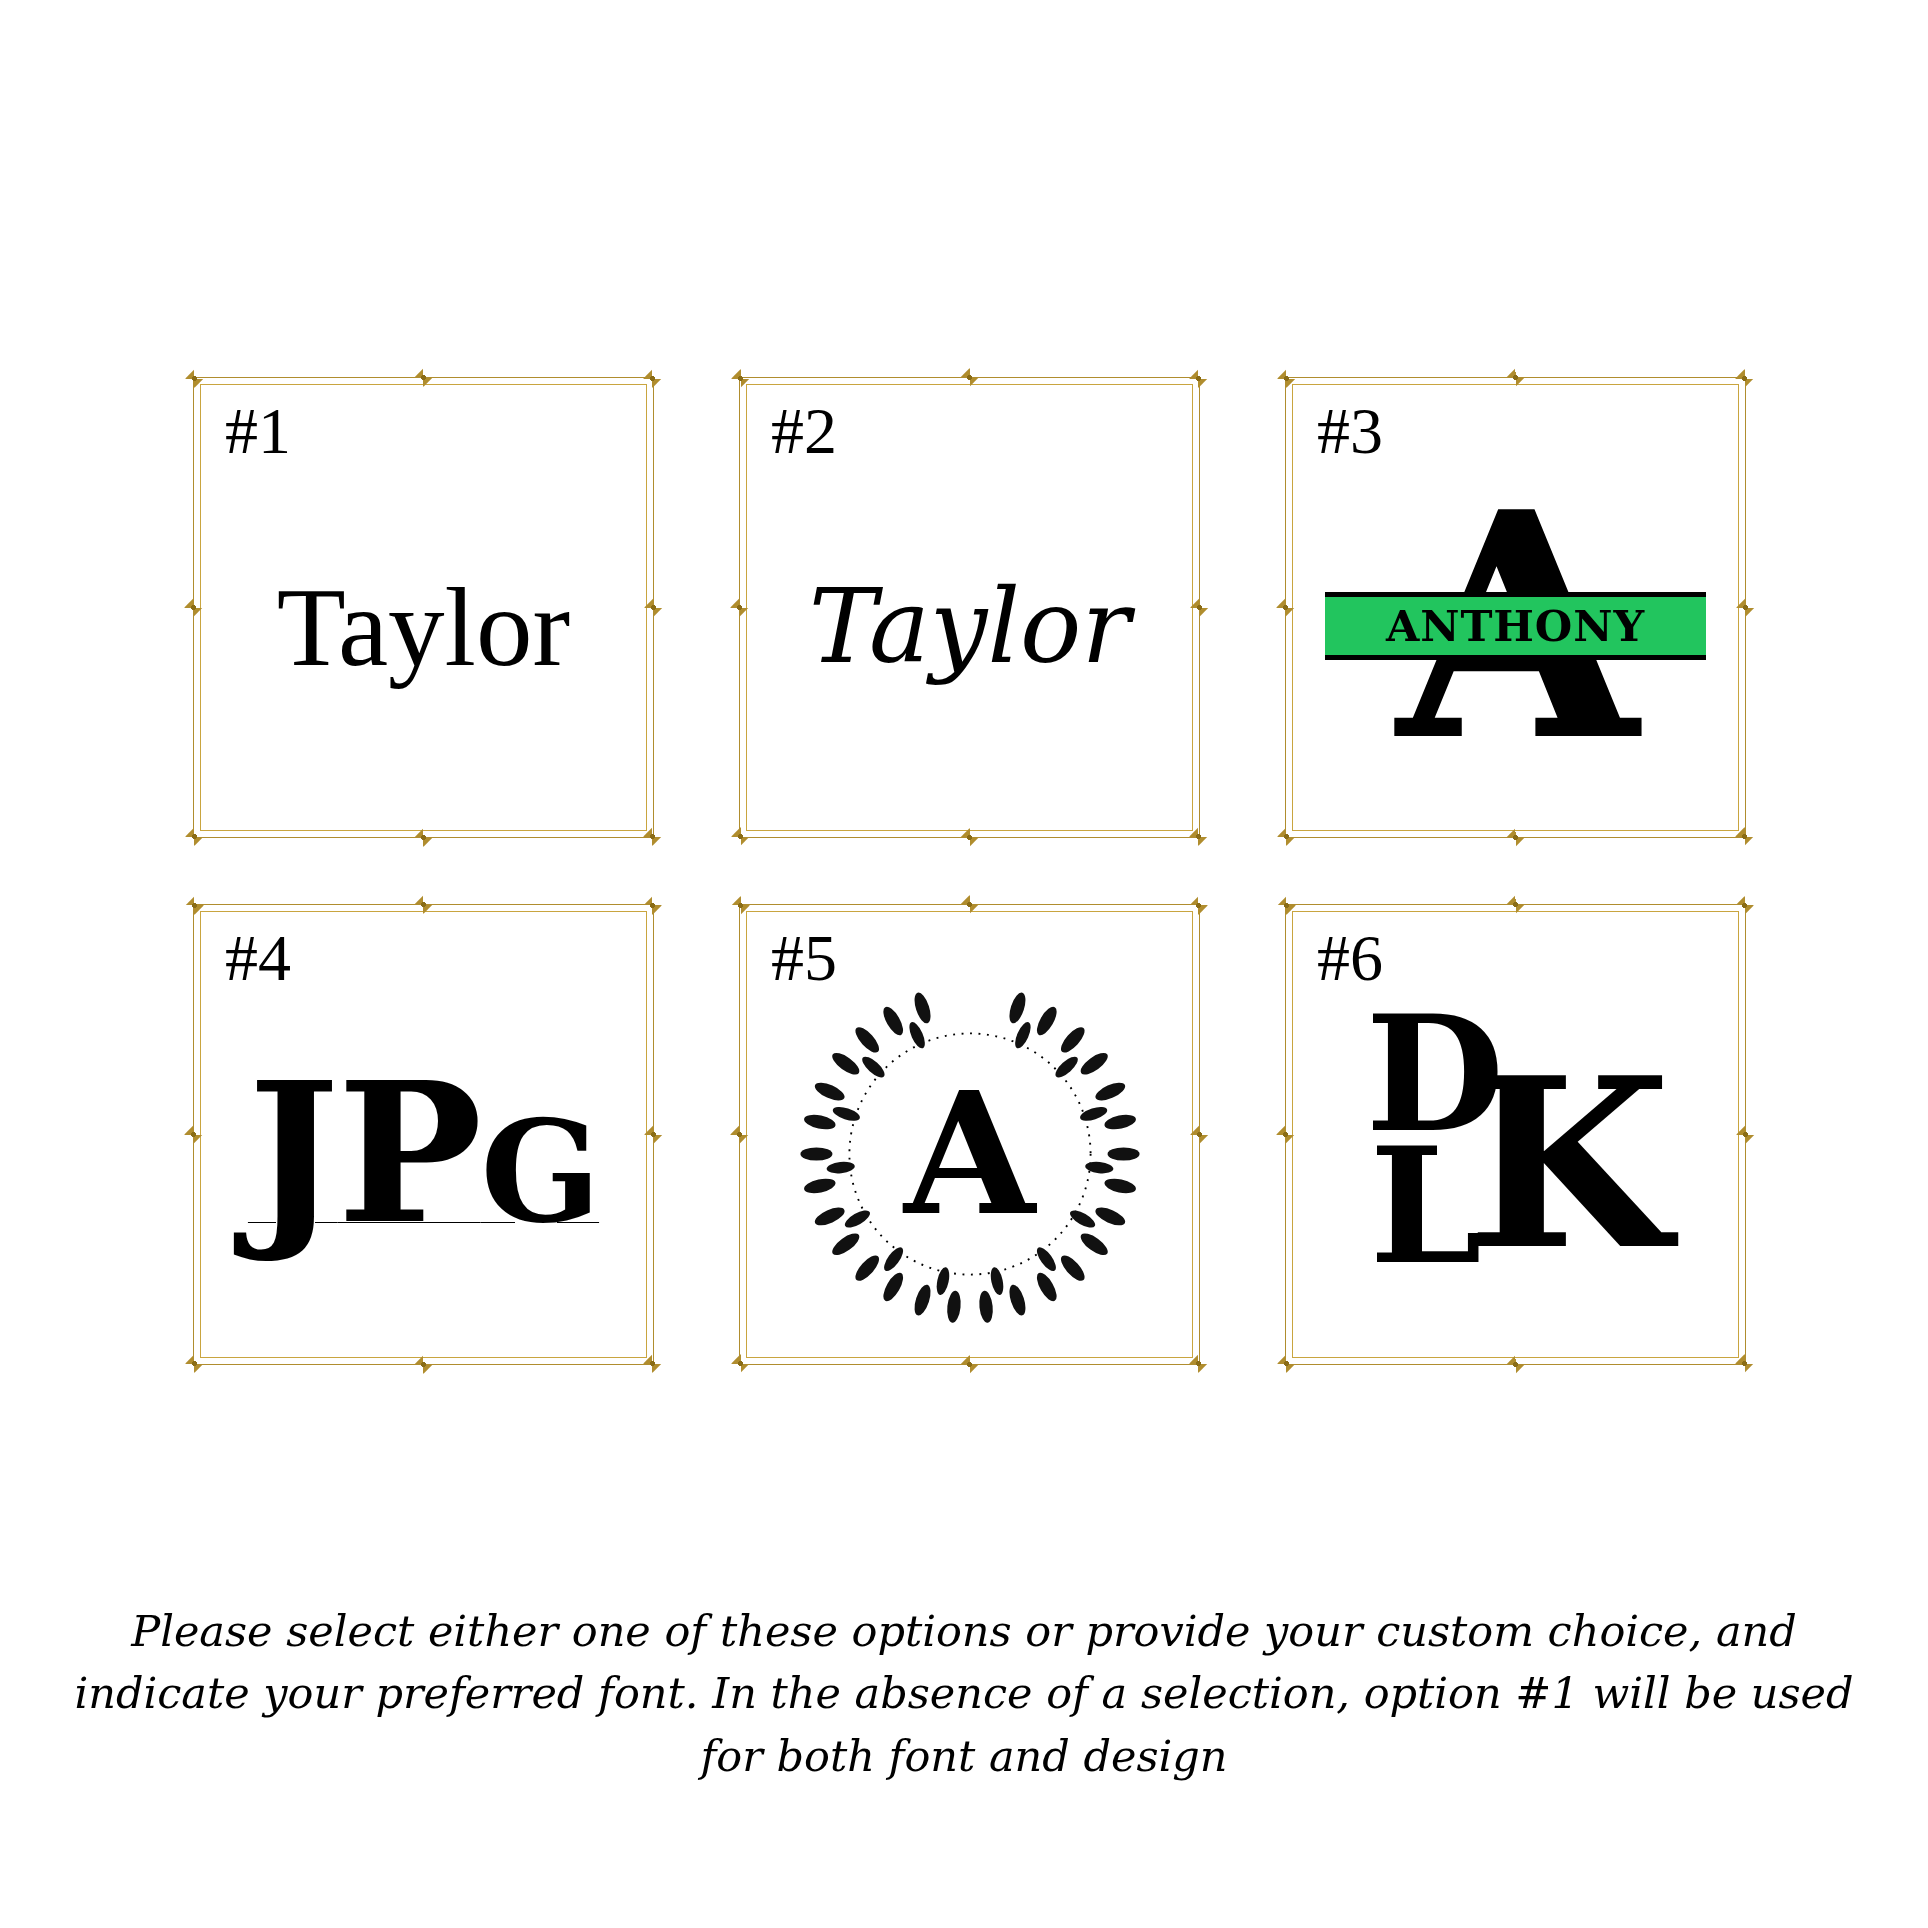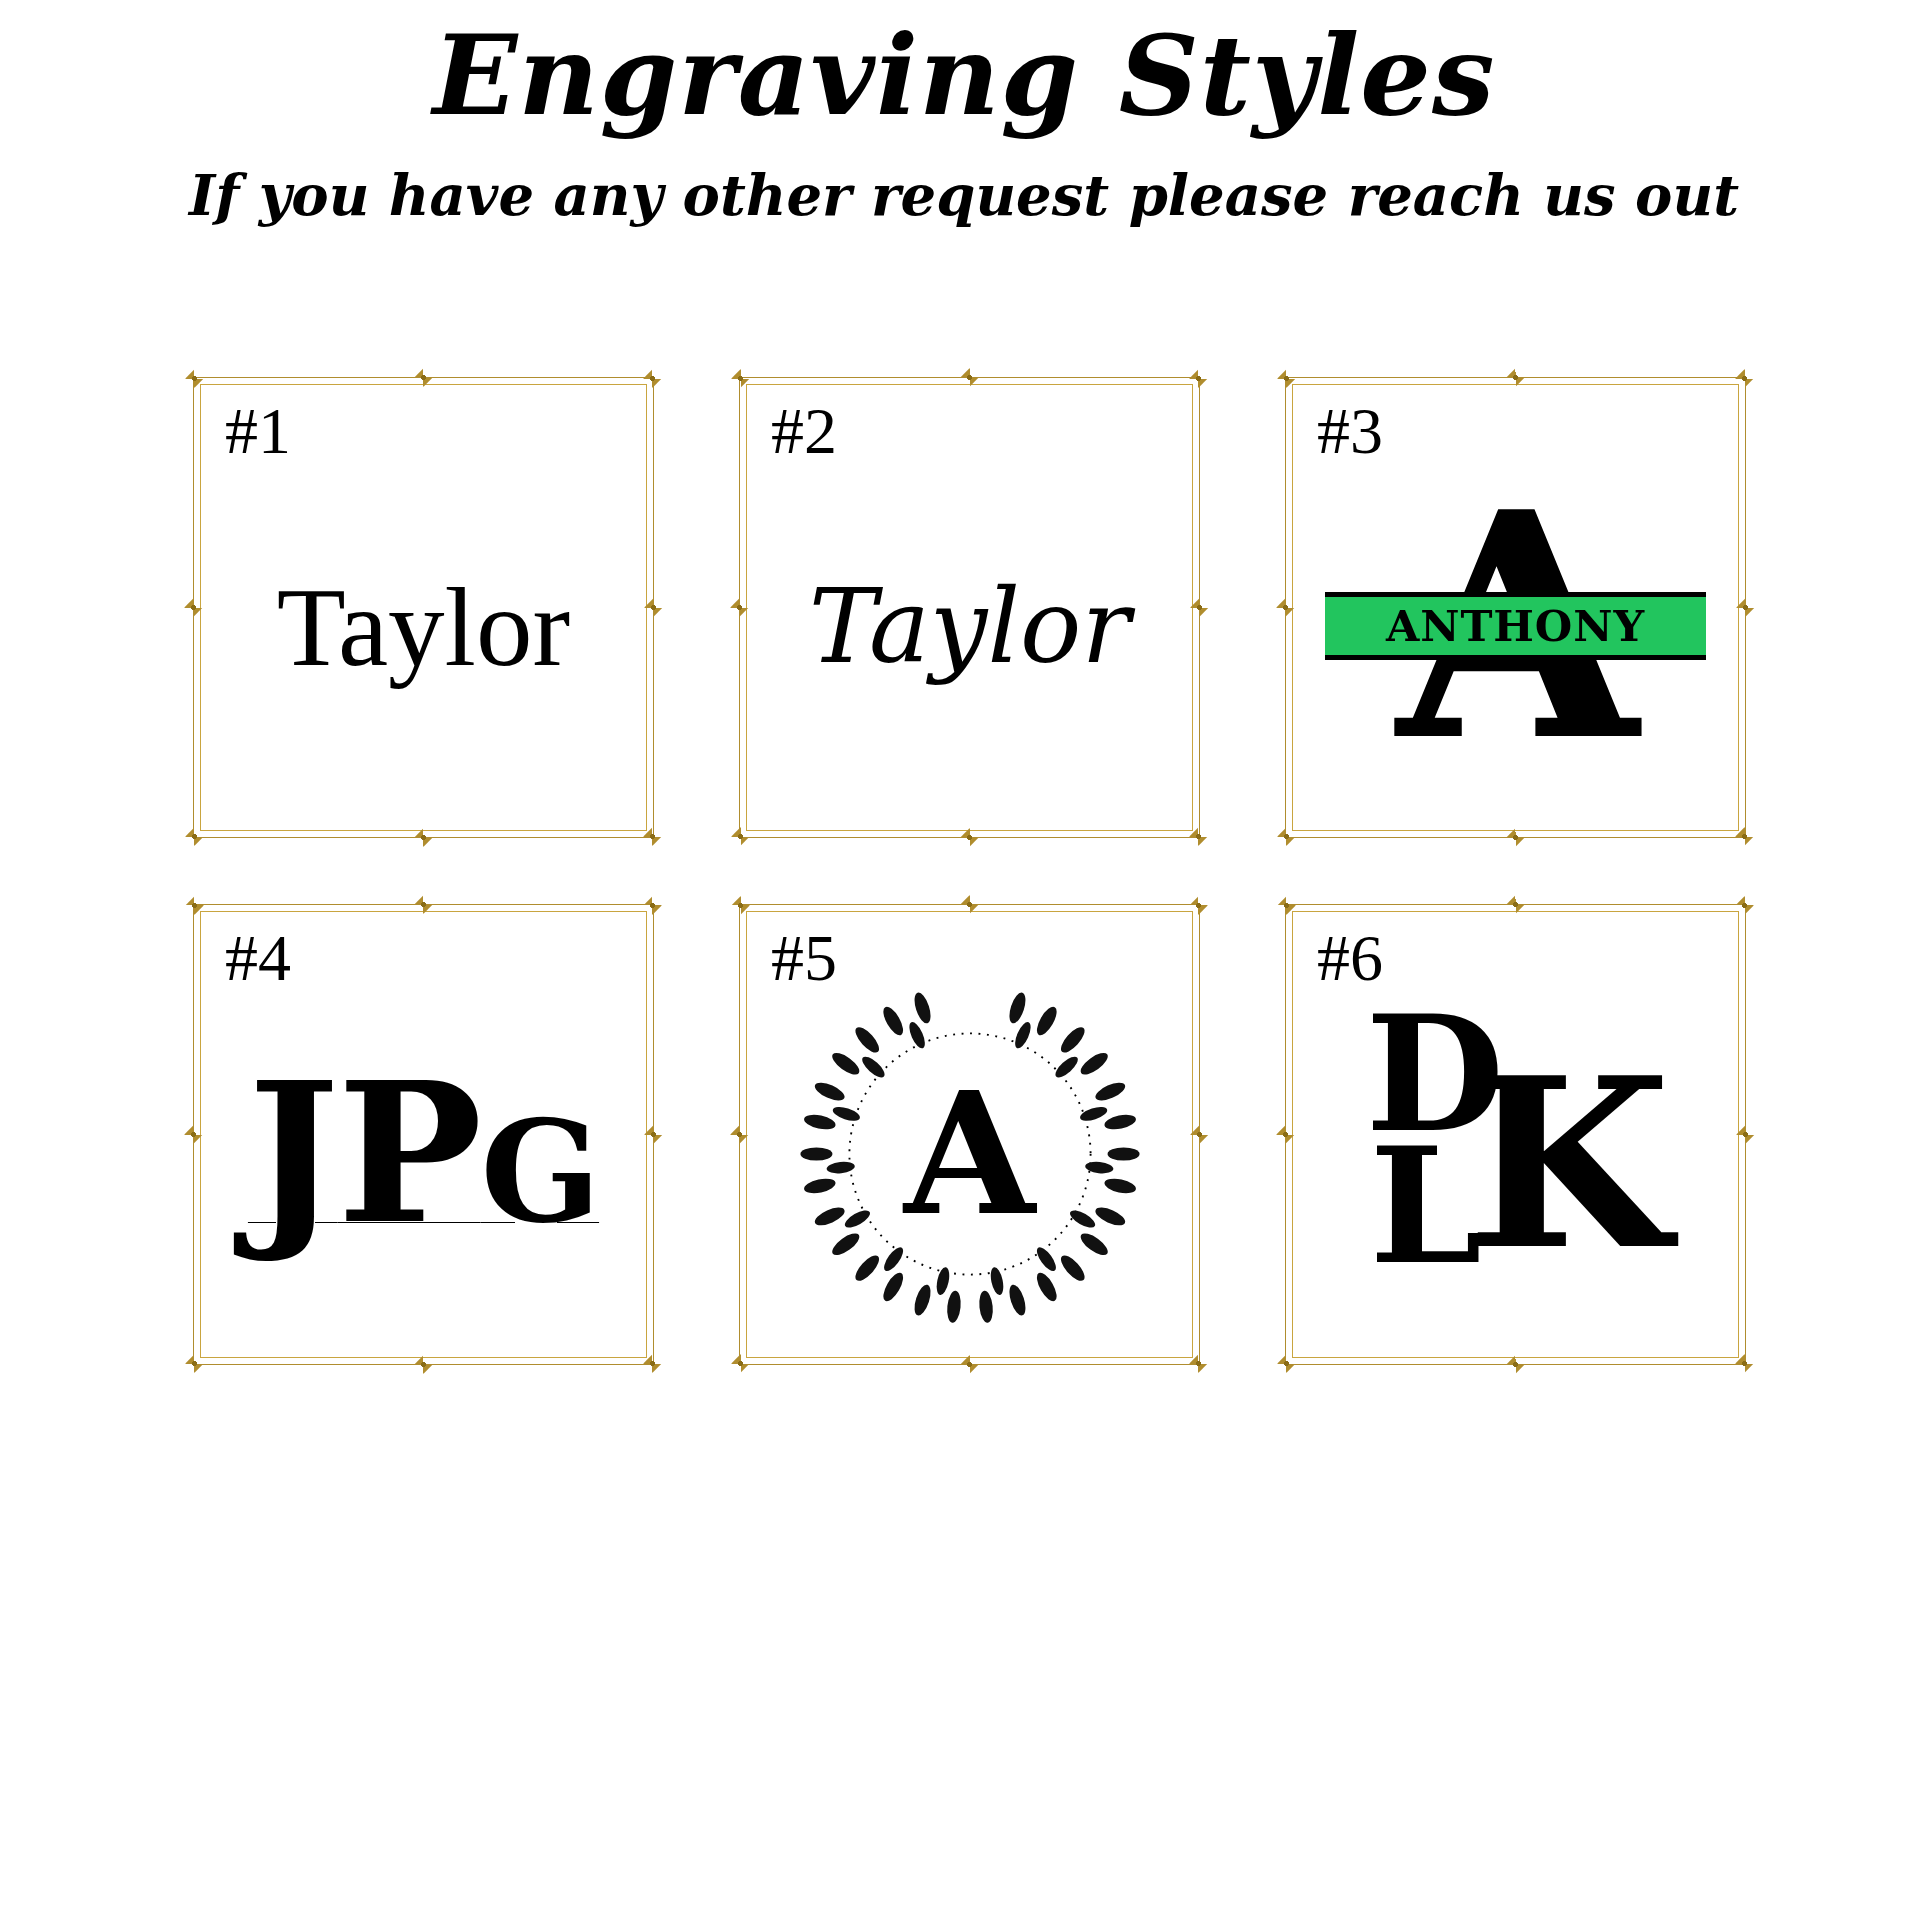--- a/index.html
+++ b/index.html
@@ -240,24 +240,20 @@
     font-style: italic;
     font-size: 43px;
     line-height: 1.45;
   }
 </style>
 </head>
 <body>
 
 <div class="page">
 
-  <div class="header">
-    <h1 class="title">Engraving Styles</h1>
-    <div class="subtitle">If you have any other request please reach us out</div>
-  </div>
 
   <div class="grid">
 
     <div class="card">
       <div class="frame-outer"></div>
       <div class="frame-inner"></div>
       <div class="orn tl"></div>
       <div class="orn tr"></div>
       <div class="orn bl"></div>
       <div class="orn br"></div>
@@ -416,15 +412,16 @@
         <div class="mono-stack">
           <span class="ms-d">D</span>
           <span class="ms-k">K</span>
           <span class="ms-l">L</span>
         </div>
       </div>
     </div>
 
   </div>
 
+  <div class="footer">Please select either one of these options or provide your custom choice, and indicate your preferred font. In the absence of a selection, option #1 will be used for both font and design</div>
 
 </div>
 
 
 </body></html>

